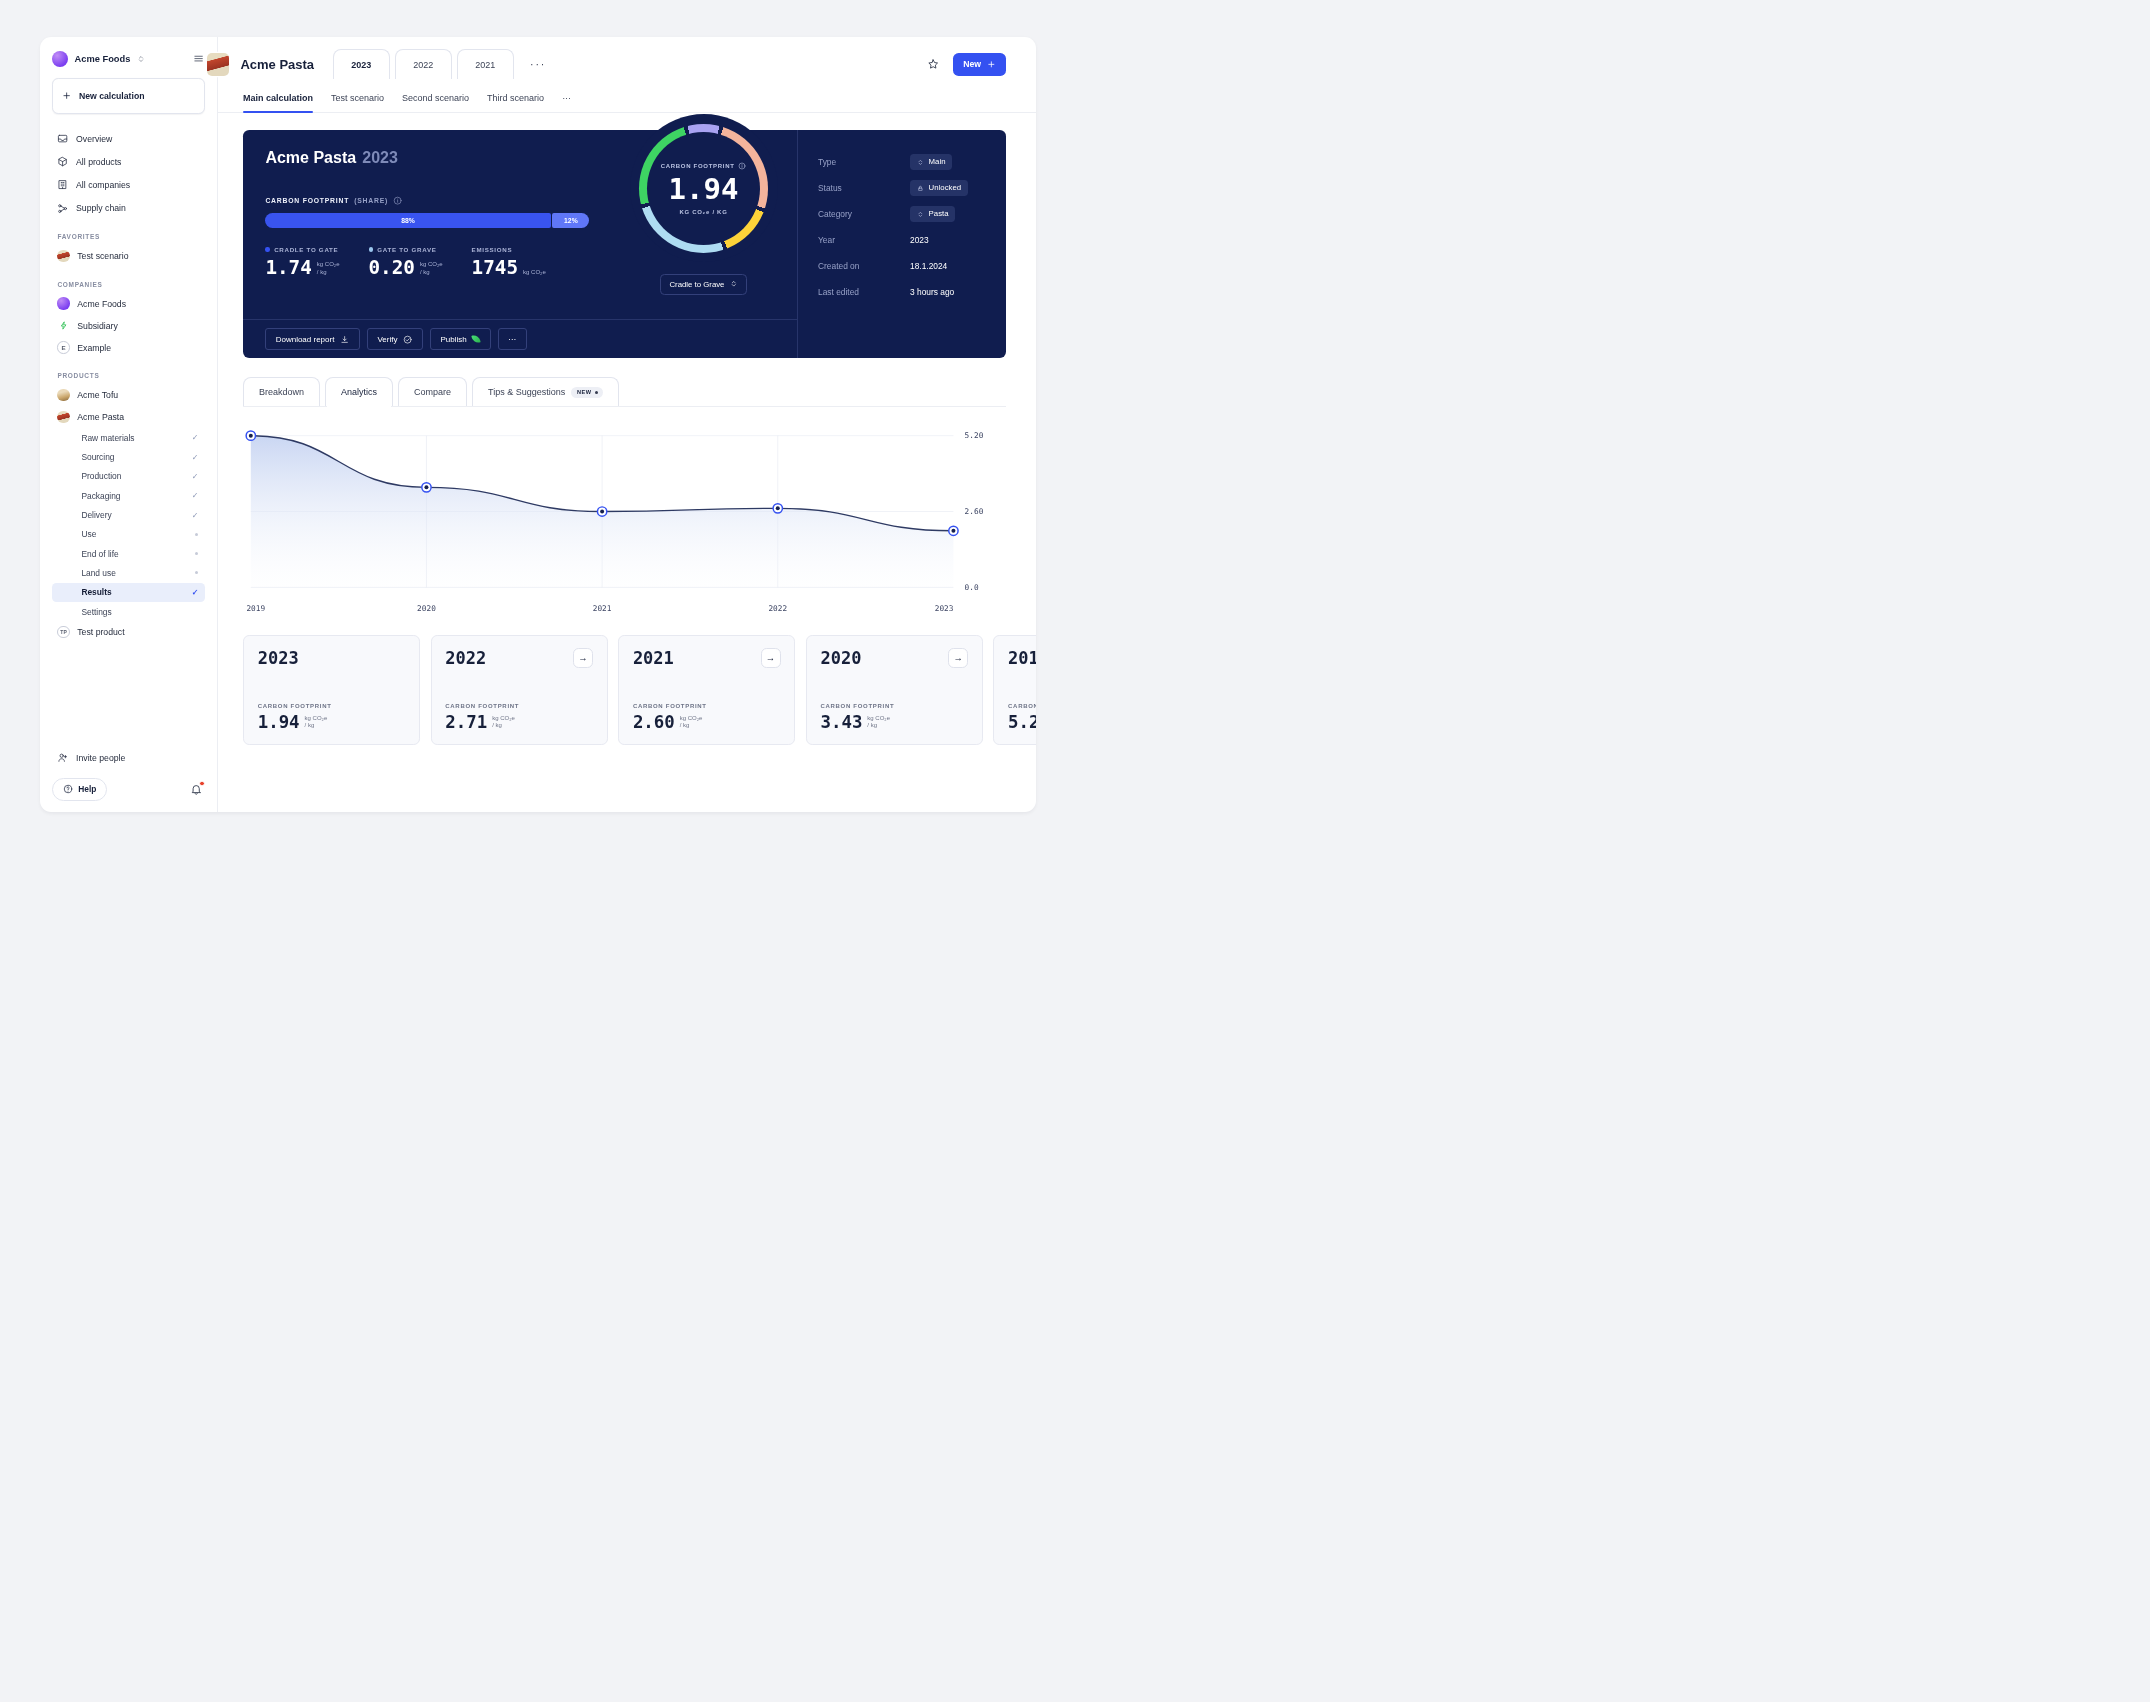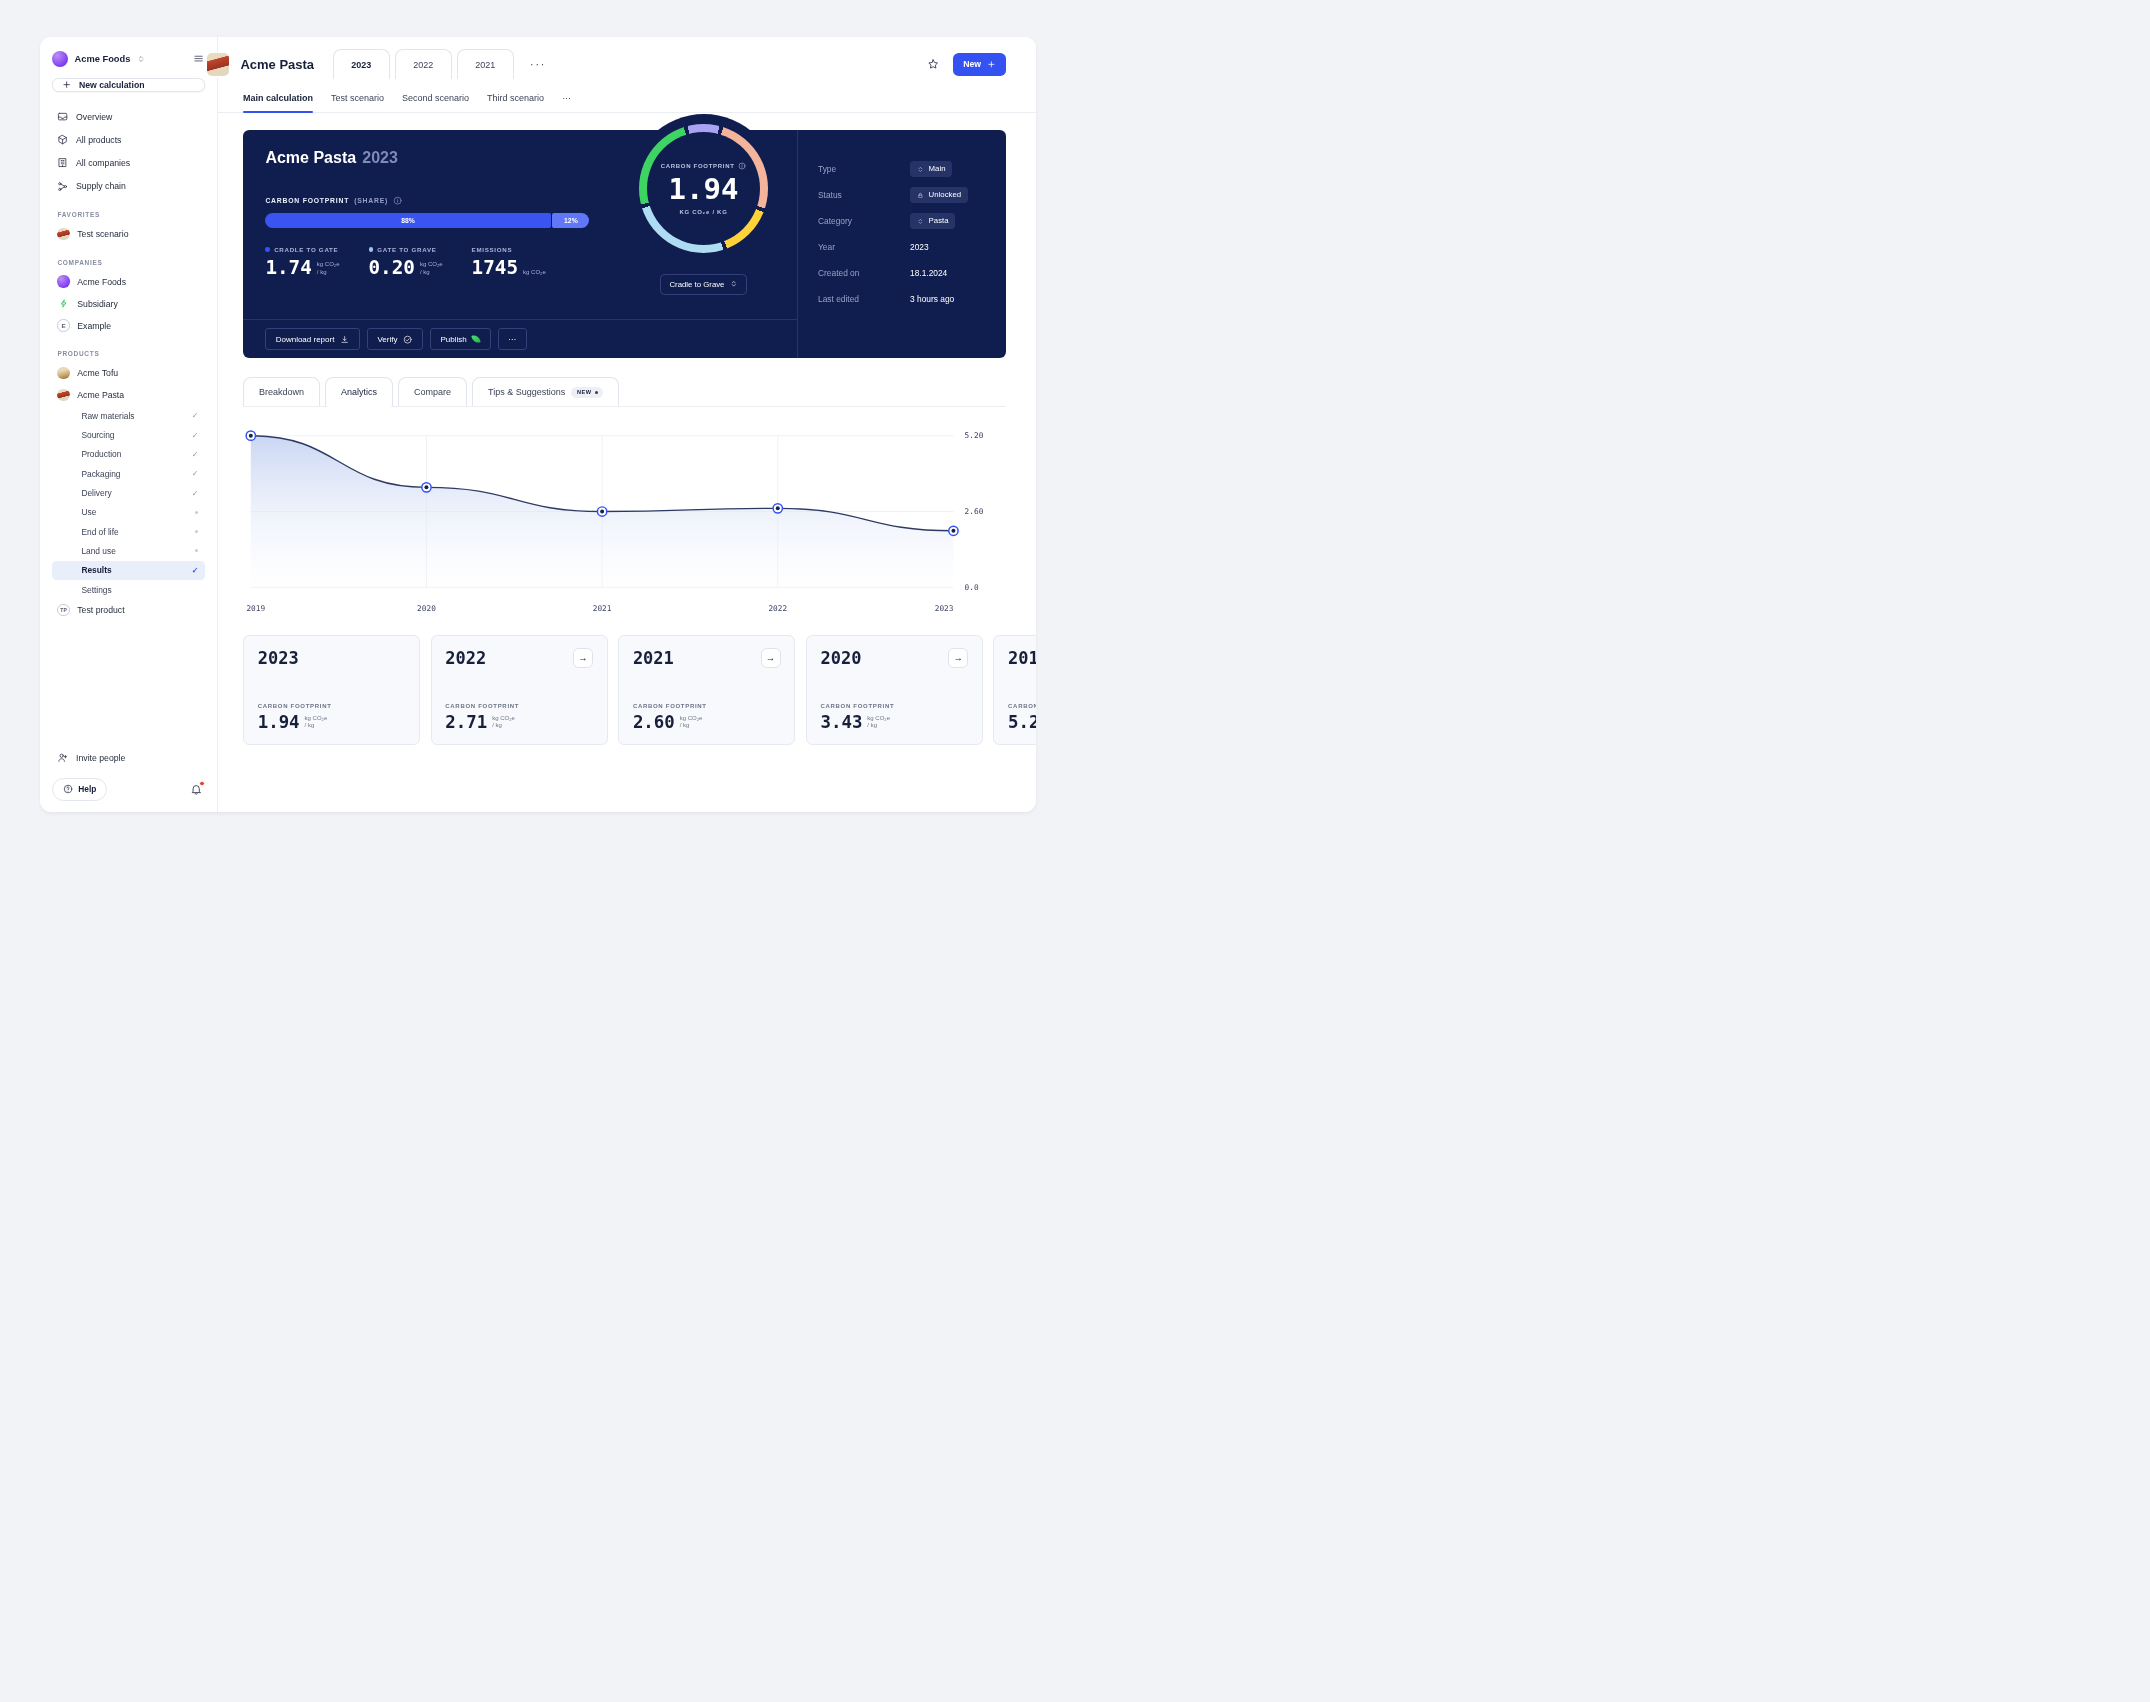--- a/index.html
+++ b/index.html
@@ -9,21 +9,21 @@
        box-shadow:0 1.2px 3.7px rgba(16,24,40,.05);display:flex;overflow:hidden}
   svg.ic{display:block;width:11.2px;height:11.2px;fill:none;stroke:currentColor;stroke-width:1.7;stroke-linecap:round;stroke-linejoin:round}
 
   
   .sidebar{width:178px;flex:none;border-right:0.6px solid #eceef3;padding:13.7px 12.4px 11.2px;display:flex;flex-direction:column;min-height:0}
   .sb-head{display:flex;align-items:center;gap:6.2px}
   .logo{width:16px;height:16px;border-radius:50%;background:radial-gradient(circle at 32% 28%,#c18df6,#7a3df0 72%);flex:none}
   .org-name{font-size:9.3px;font-weight:700;color:#17203a}
   .sb-head .updown{width:8px;height:8px;color:#5a6173}
   .hamb{margin-left:auto;color:#3c4356;cursor:pointer}
-  .new-calc{margin-top:11.2px;display:flex;align-items:center;gap:7.5px;width:100%;height:14px;background:#fff;
+  .new-calc{margin-top:11.2px;display:flex;align-items:center;gap:7.5px;width:100%;height:36px;background:#fff;
             border:0.6px solid #e2e5ee;border-radius:6.2px;padding:0 8.7px;font-size:8.7px;font-weight:600;color:#17203a;
             box-shadow:0 0.6px 1.2px rgba(16,24,40,.05);cursor:pointer;font-family:inherit}
   .sb-nav{margin-top:13.7px;display:flex;flex-direction:column;gap:1.2px}
   .sb-item{display:flex;align-items:center;gap:7.5px;height:22px;padding:0 5px;border-radius:4.4px;font-size:8.7px;color:#252c3d;cursor:pointer}
   .sb-item .ic{color:#2c3347}
   .sec-label{margin:13.7px 5px 5px;font-size:6.5px;letter-spacing:0.7px;color:#878da1;font-weight:700}
   .av{width:12.4px;height:12.4px;border-radius:50%;flex:none;display:flex;align-items:center;justify-content:center}
   .av-acme{background:radial-gradient(circle at 32% 28%,#c18df6,#7a3df0 72%)}
   .av-ring{border:0.7px solid #c9cdd9;background:#fff;font-size:6.2px;font-weight:600;color:#5a6070}
   .av-tp{border:0.7px solid #c9cdd9;background:#fff;font-size:5px;font-weight:700;color:#5a6070;letter-spacing:0.2px}
@@ -97,21 +97,21 @@
   .g-num{font-family:"DejaVu Sans Mono",monospace;font-size:29px;font-weight:700;line-height:1}
   .g-unit{font-size:6px;letter-spacing:0.7px;color:#b9c2e2;font-weight:700}
   .scope-btn{margin-top:11.2px;display:flex;align-items:center;gap:5.6px;border:0.6px solid #33407a;border-radius:4.4px;padding:5px 8.7px;
              font-size:7.8px;color:#fff;background:transparent;cursor:pointer;font-family:inherit}
   .scope-btn .ic{width:7.5px;height:7.5px;stroke-width:2}
   .hero-footer{display:flex;gap:7.5px;padding:8px 22.4px;border-top:0.6px solid #27346a}
   .h-btn{display:flex;align-items:center;gap:5.6px;border:0.6px solid #33407a;border-radius:3px;padding:5.6px 9.3px;font-size:8px;
          color:#fff;background:transparent;cursor:pointer;font-family:inherit}
   .h-btn .ic{width:9.3px;height:9.3px}
   .leaf{width:8px;height:8px;background:linear-gradient(135deg,#48e077,#2bb14e);border-radius:0.6px 6.8px 0.6px 6.8px;transform:rotate(-10deg)}
-  .hero-right{width:209px;flex:none;border-left:0.6px solid #27346a;padding:28px 20px}
+  .hero-right{width:209px;flex:none;border-left:0.6px solid #27346a;padding:21px 20px}
   .d-row{display:flex;align-items:center;min-height:21px;margin-bottom:5px}
   .d-label{width:92px;font-size:8.4px;color:#97a1c7;flex:none}
   .d-val{font-size:8.4px;color:#fff}
   .chip{display:inline-flex;align-items:center;gap:5px;background:#253367;border-radius:3.7px;padding:3.7px 6.8px;font-size:7.8px;color:#fff;cursor:pointer}
   .chip .ic{width:6.8px;height:6.8px;color:#c6cdec;stroke-width:2}
 
   
   .sec-tabs{display:flex;gap:5px;margin-top:18.7px;border-bottom:0.6px solid #eceef3}
   .stab{display:flex;align-items:center;gap:6.2px;padding:0 15px;height:29px;border:0.9px solid #e2e5ee;border-bottom:none;
         border-radius:8px 8px 0 0;font-size:9px;color:#3c4356;position:relative;background:#fff;cursor:pointer}

